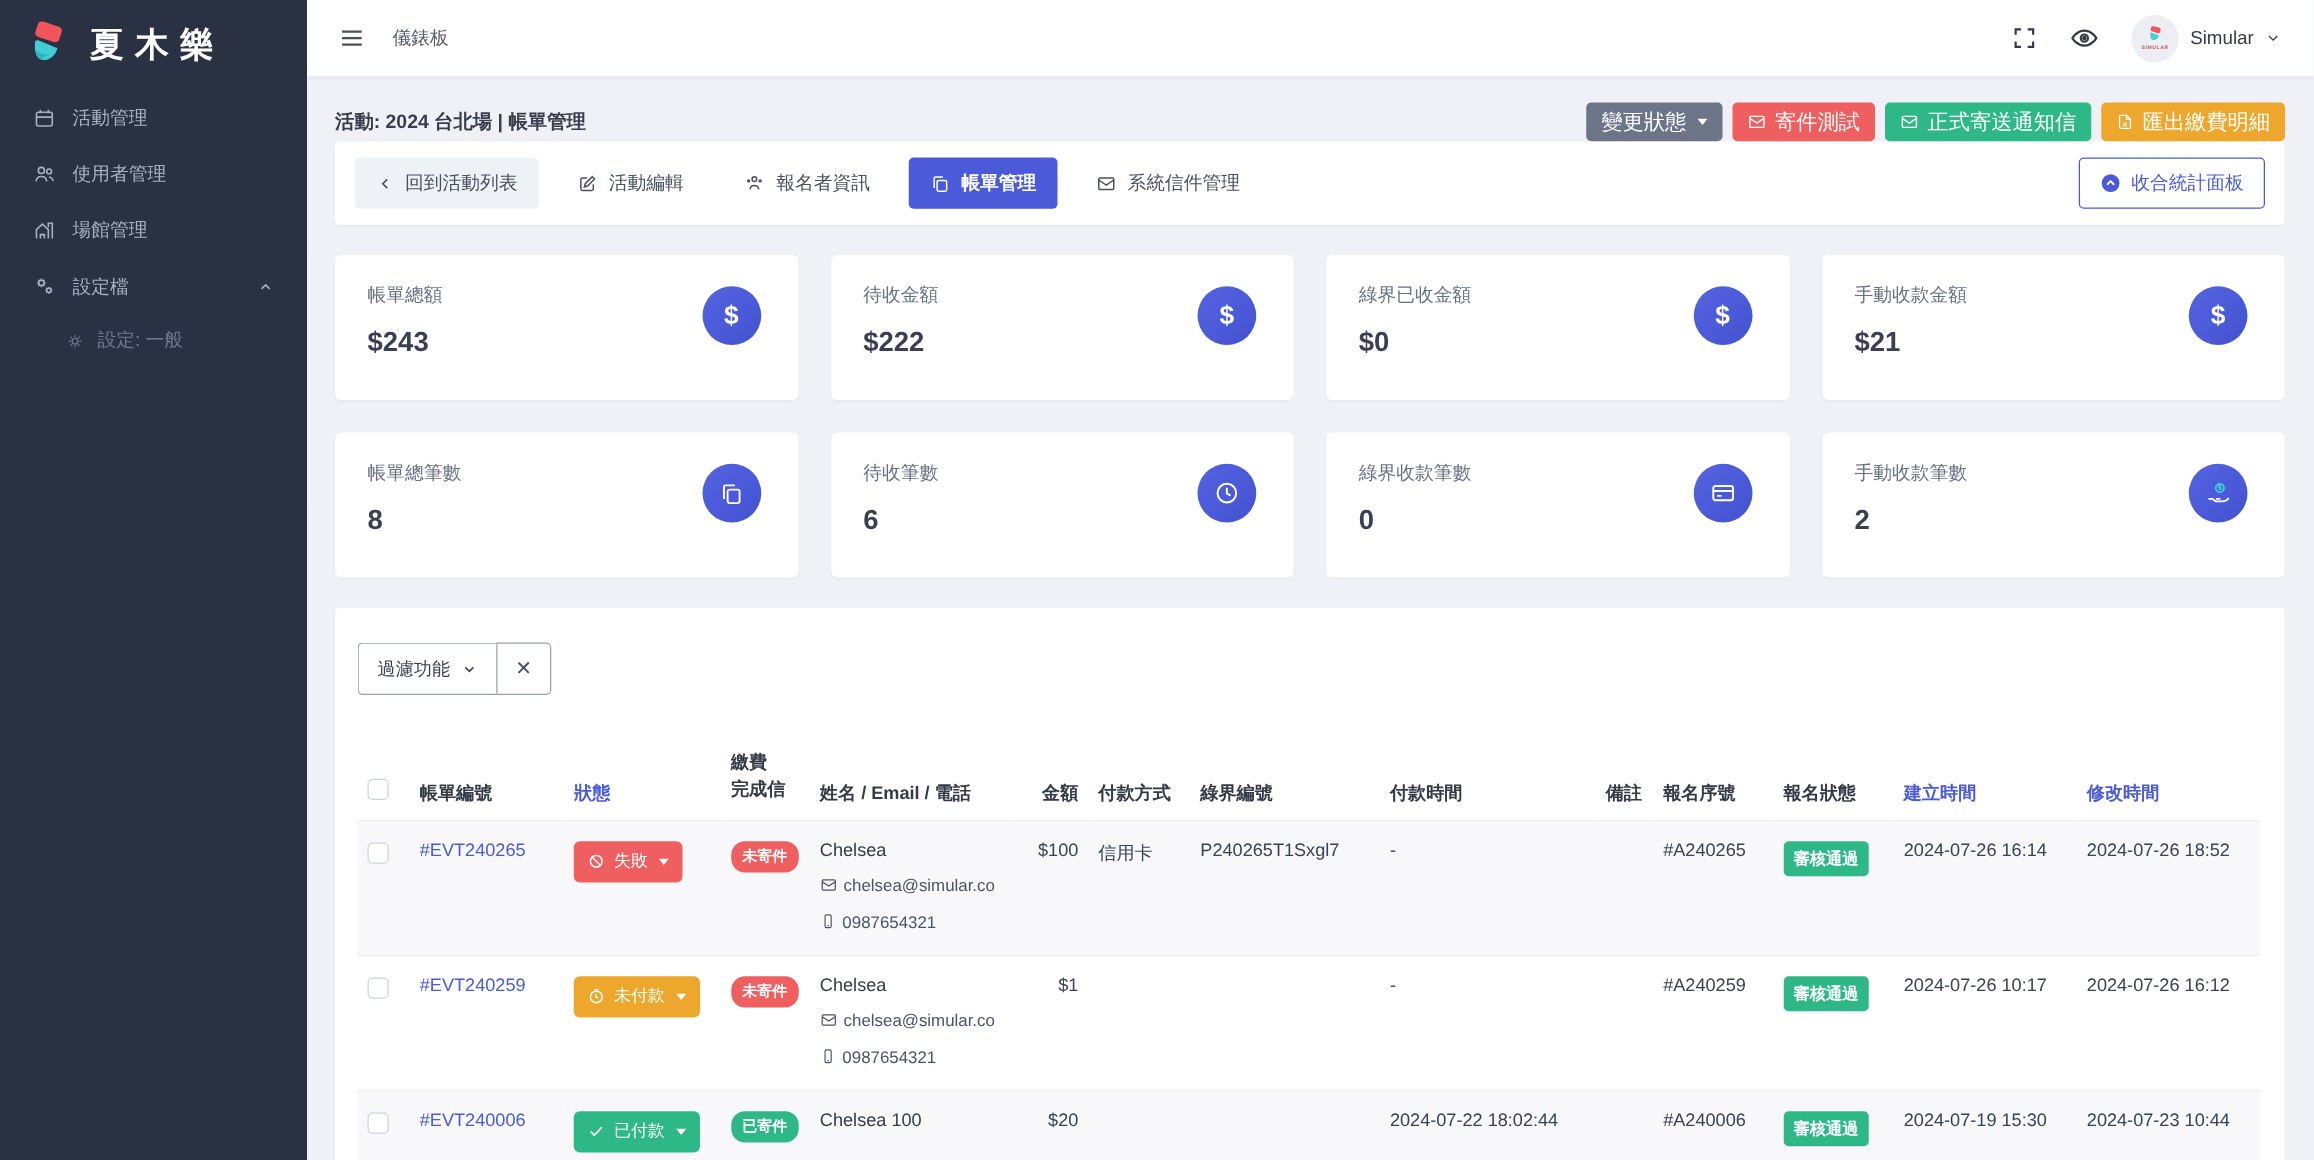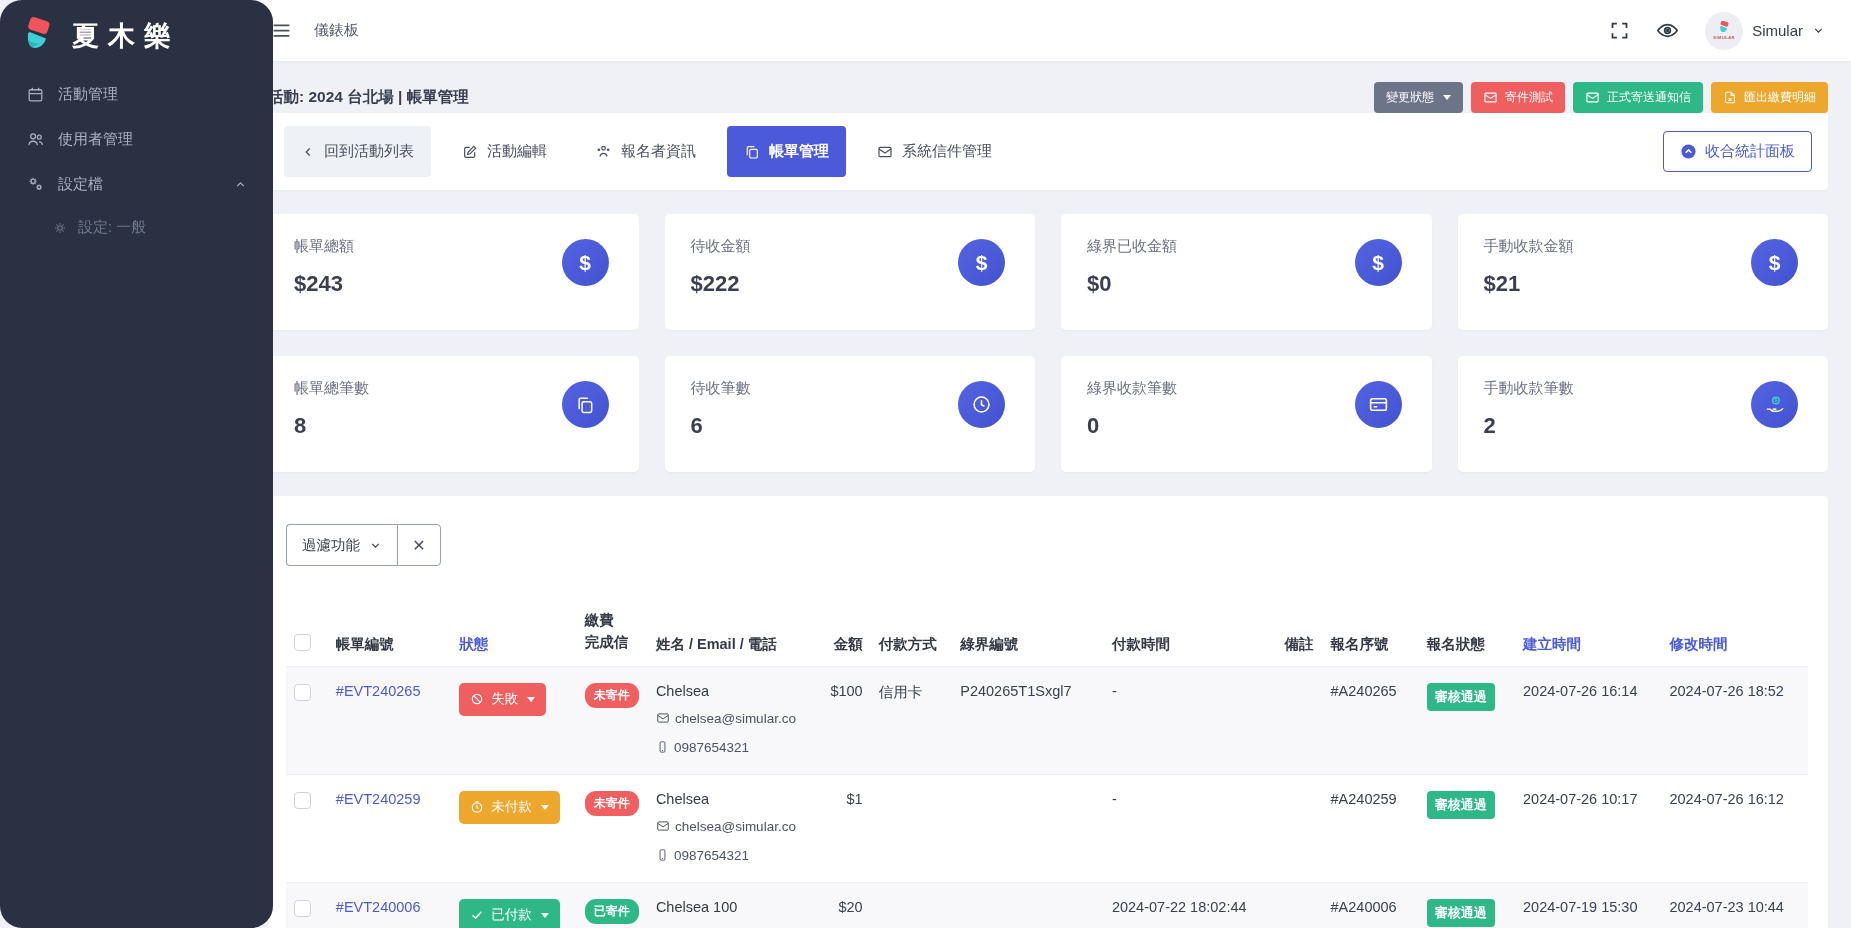--- a/index.html
+++ b/index.html
@@ -1,21 +1,21 @@
 <!DOCTYPE html>
 <html><head>
 <meta charset="utf-8">
 <style>
   * { margin:0; padding:0; box-sizing:border-box; }
   html,body { width:1851px; height:928px; overflow:hidden; }
   body { font-family:"Liberation Sans","DejaVu Sans",sans-serif; background:#f0f1f7; color:#343a46; font-size:14px; }
   svg { display:block; }
 
   
-  .sidebar { position:fixed; left:0; top:0; width:273px; height:100%; background:#2a3142; z-index:5;border-radius:22px; }
+  .sidebar { position:fixed; left:0; top:0; width:245px; height:100%; background:#2a3142; z-index:5; }
   .logo-row { display:flex; align-items:center; gap:14px; padding:14px 20px; height:72px; }
   .logo-text { color:#fff; font-size:27px; font-weight:bold; letter-spacing:9px; white-space:nowrap; }
   .menu-label { color:#6e7a92; font-size:11px; font-weight:bold; letter-spacing:1.5px; padding:22px 26px 14px; }
   .side-item { display:flex; align-items:center; gap:13px; padding:13px 26px; color:#a8b1c2; font-size:15px; cursor:pointer; }
   .side-item .grow { flex:1; }
   .side-item svg { stroke:#a8b1c2; }
   .side-sub { display:flex; align-items:center; gap:10px; padding:11px 26px 11px 52px; color:#6f7a8e; font-size:15px; cursor:pointer; }
   .side-sub svg { stroke:#6f7a8e; }
 
   
@@ -27,30 +27,30 @@
   .avatar { width:38px; height:38px; border-radius:50%; background:#edeef3; display:flex; flex-direction:column; align-items:center; justify-content:center; cursor:pointer; }
   .avatar .cap { font-size:4px; letter-spacing:.5px; color:#c0535a; font-weight:bold; margin-top:1px; }
   .user-chip { display:flex; align-items:center; gap:9px; cursor:pointer; }
   .user-name { font-size:15px; color:#343a46; }
 
   
   .content { padding:21px 23px 0; }
   .page-head { display:flex; align-items:center; justify-content:space-between; }
   .page-title { font-size:15.5px; font-weight:bold; color:#383e4e; }
   .head-actions { display:flex; gap:8px; }
-  .btn { display:inline-flex; align-items:center; gap:7px; border:none; border-radius:4px; height:31px; padding:0 12px; font-size:12px; color:#fff; cursor:pointer; font-family:Liberation Mono, monospace; white-space:nowrap; }
+  .btn { display:inline-flex; align-items:center; gap:7px; border:none; border-radius:4px; height:31px; padding:0 12px; font-size:17px; color:#fff; cursor:pointer; font-family:Liberation Mono, monospace; white-space:nowrap; }
   .btn-slate { background:#6c7488; }
   .btn-danger { background:#ef5f60; }
   .btn-success { background:#2eb888; }
   .btn-warning { background:#eca72c; }
   .caret { width:0; height:0; border-left:4px solid transparent; border-right:4px solid transparent; border-top:5px solid #fff; margin-left:2px; }
 
   
   .tabs-panel { background:#fff; border-radius:4px; padding:13px 16px; display:flex; align-items:center; margin-bottom:24px; box-shadow:0 1px 2px rgba(40,45,70,.04); }
-  .tab { display:inline-flex; align-items:center; gap:9px; padding:0 17px; height:51px; border-radius:4px; font-size:15px; color:#495061; cursor:pointer; margin-right:14px; background:transparent; }
+  .tab { display:inline-flex; align-items:center; gap:9px; padding:0 17px; height:41px; border-radius:4px; font-size:15px; color:#495061; cursor:pointer; margin-right:14px; background:transparent; }
   .tab svg { stroke:#495061; }
   .tab-back { background:#eef1f5; }
   .tab-active { background:#4a5ad8; color:#fff; font-weight:bold; }
   .tab-active svg { stroke:#fff; }
   .collapse-btn { margin-left:auto; display:inline-flex; align-items:center; gap:8px; height:41px; padding:0 16px; background:#fff; border:1px solid #4a5ad8; color:#4a5ad8; border-radius:4px; font-size:15px; cursor:pointer; font-family:inherit; }
 
   
   .cards-grid { display:grid; grid-template-columns:repeat(4,1fr); gap:26px; margin-bottom:24px; }
   .stat-card { background:#fff; border-radius:5px; padding:23px 26px; position:relative; min-height:116px; box-shadow:0 1px 2px rgba(40,45,70,.04); }
   .stat-label { font-size:15px; color:#687082; margin-bottom:15px; }
@@ -125,20 +125,30 @@
       <svg width="19" height="19" viewBox="0 0 24 24" fill="none" stroke-width="1.6">
         <circle cx="9" cy="8" r="3.1"></circle>
           <path d="M3.5 19c.6-3.2 2.7-4.8 5.5-4.8s4.9 1.6 5.5 4.8"></path>
         <circle cx="16.8" cy="9" r="2.4"></circle>
           <path d="M16.6 14.6c2.3.3 3.8 1.7 4.2 4.2"></path>
       </svg>
     </span>
     <span class="grow">使用者管理</span>
   </div>
 
+  <div class="side-item">
+    <span>
+      <svg width="19" height="19" viewBox="0 0 24 24" fill="none" stroke-width="1.6">
+        <path d="M4 20v-9l6-5.5 6 5.5v9"></path>
+          <path d="M16 8.5V4.5h4V20"></path>
+          <path d="M8 20v-4h4v4"></path>
+      </svg>
+    </span>
+    <span class="grow">場館管理</span>
+  </div>
 
   <div class="side-item">
     <span>
       <svg width="19" height="19" viewBox="0 0 24 24" fill="none" stroke-width="1.5">
         <circle cx="9" cy="8" r="2.6"></circle>
           <path d="M9 3.6v1.6M9 10.8v1.6M4.6 8h1.6M11.8 8h1.6M5.9 4.9l1.1 1.1M11 10l1.1 1.1M12.1 4.9L11 6M7 10l-1.1 1.1"></path>
         <circle cx="16.5" cy="15.5" r="2.1"></circle>
           <path d="M16.5 12v1.3M16.5 17.7V19M13 15.5h1.3M18.7 15.5H20M14 13l.9.9M18.1 17.1l.9.9M19 13l-.9.9M14.9 17.1l-.9.9"></path>
       </svg>
     </span>

